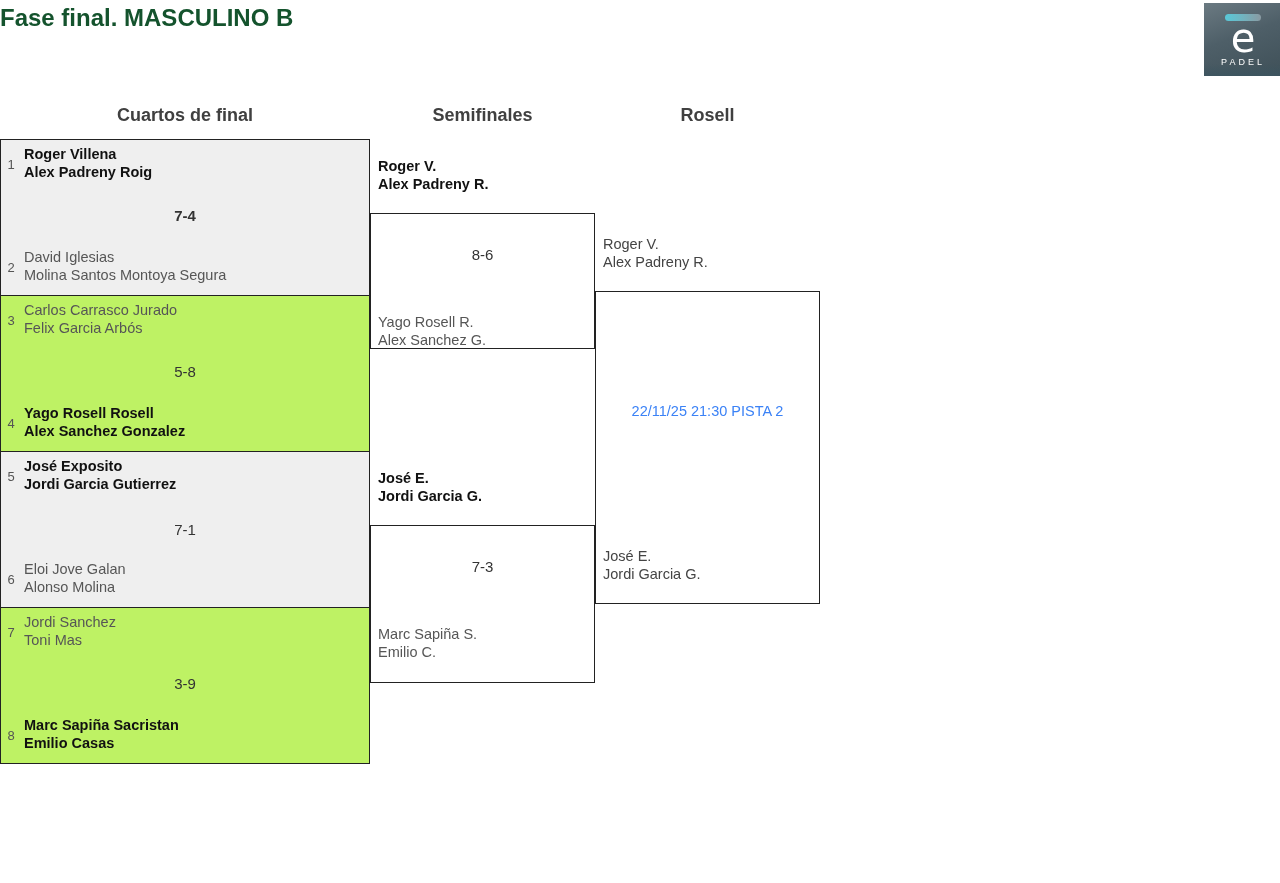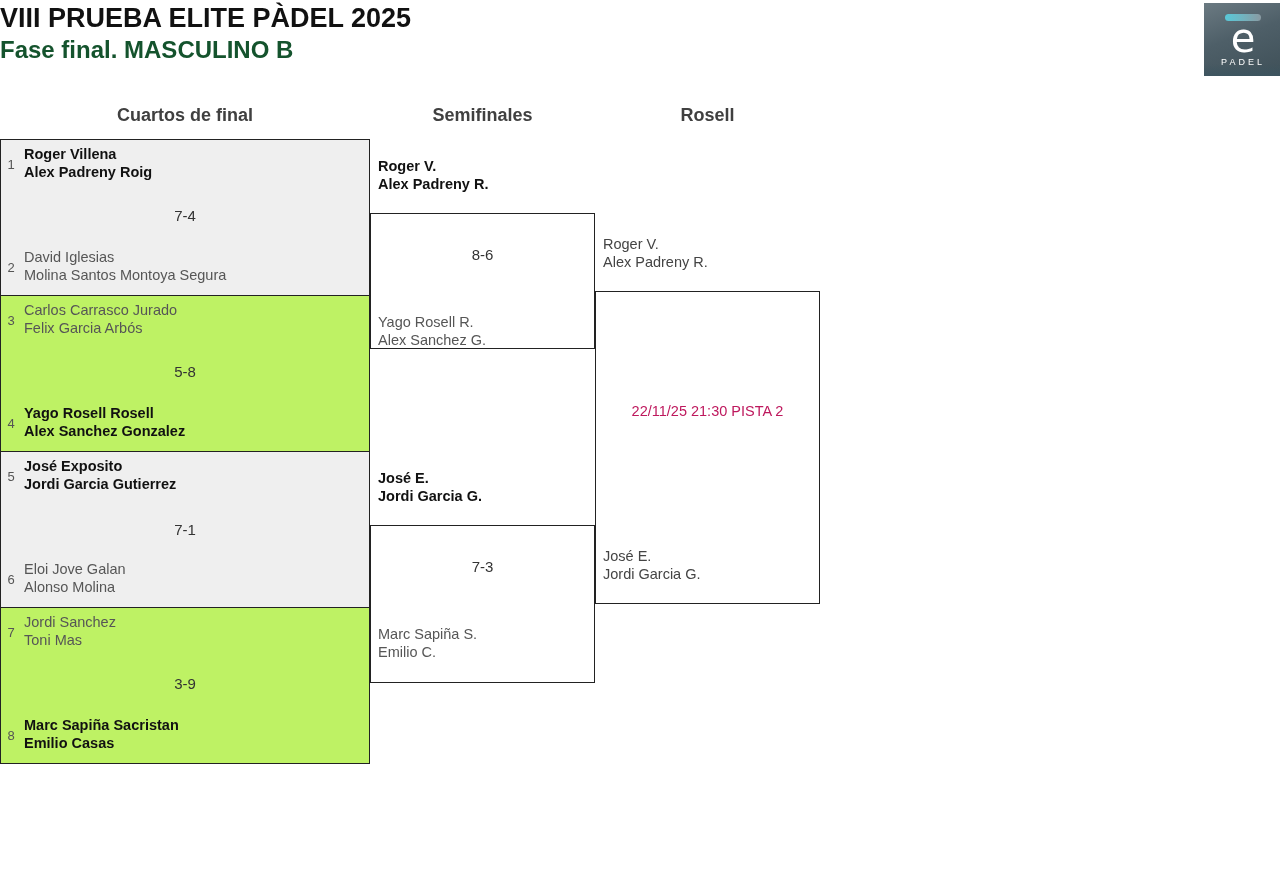--- a/index.html
+++ b/index.html
@@ -167,48 +167,47 @@
     color: #444444;
     font-weight: normal;
   }
 
   .team.noseed .names { left: 8px; }
 
   
   .schedule {
     position: absolute;
     font-size: 14.5px;
-    color: #be185d;
+    color: #3b82f6;
     white-space: nowrap;
     text-align: center;
   }
 </style>
 </head>
 <body>
 
 <div id="header-title">
-  <div class="line1">VIII PRUEBA ELITE PÀDEL 2025</div>
   <div class="line2">Fase final. MASCULINO B</div>
 </div>
 
 <div id="brand-logo">
   <div class="logo-bar"></div>
   <div class="logo-e">e</div>
   <div class="logo-word">PADEL</div>
   <div class="logo-glow"></div>
 </div>
 
 <div class="round-header" id="round-header-0">Cuartos de final</div>
 <div class="round-header" id="round-header-1">Semifinales</div>
 <div class="round-header" id="round-header-2">Rosell</div>
 
 <div id="bracket">
 
   <div class="match-box shaded" style="left:0px; top:139px; width:370px; height:157px;">
-    <div class="score" style="top:67px;">7-4</div>
+    <div class="score" style="top:67px;font-weight:bold;">7-4</div>
   </div>
   <div class="team winner" style="left:0px; top:145px; width:370px;">
     <span class="seed">1</span>
     <span class="names">
       <span class="p">Roger Villena</span>
       <span class="p">Alex Padreny Roig</span>
     </span>
   </div>
   <div class="team loser" style="left:0px; top:248px; width:370px;">
     <span class="seed">2</span>

